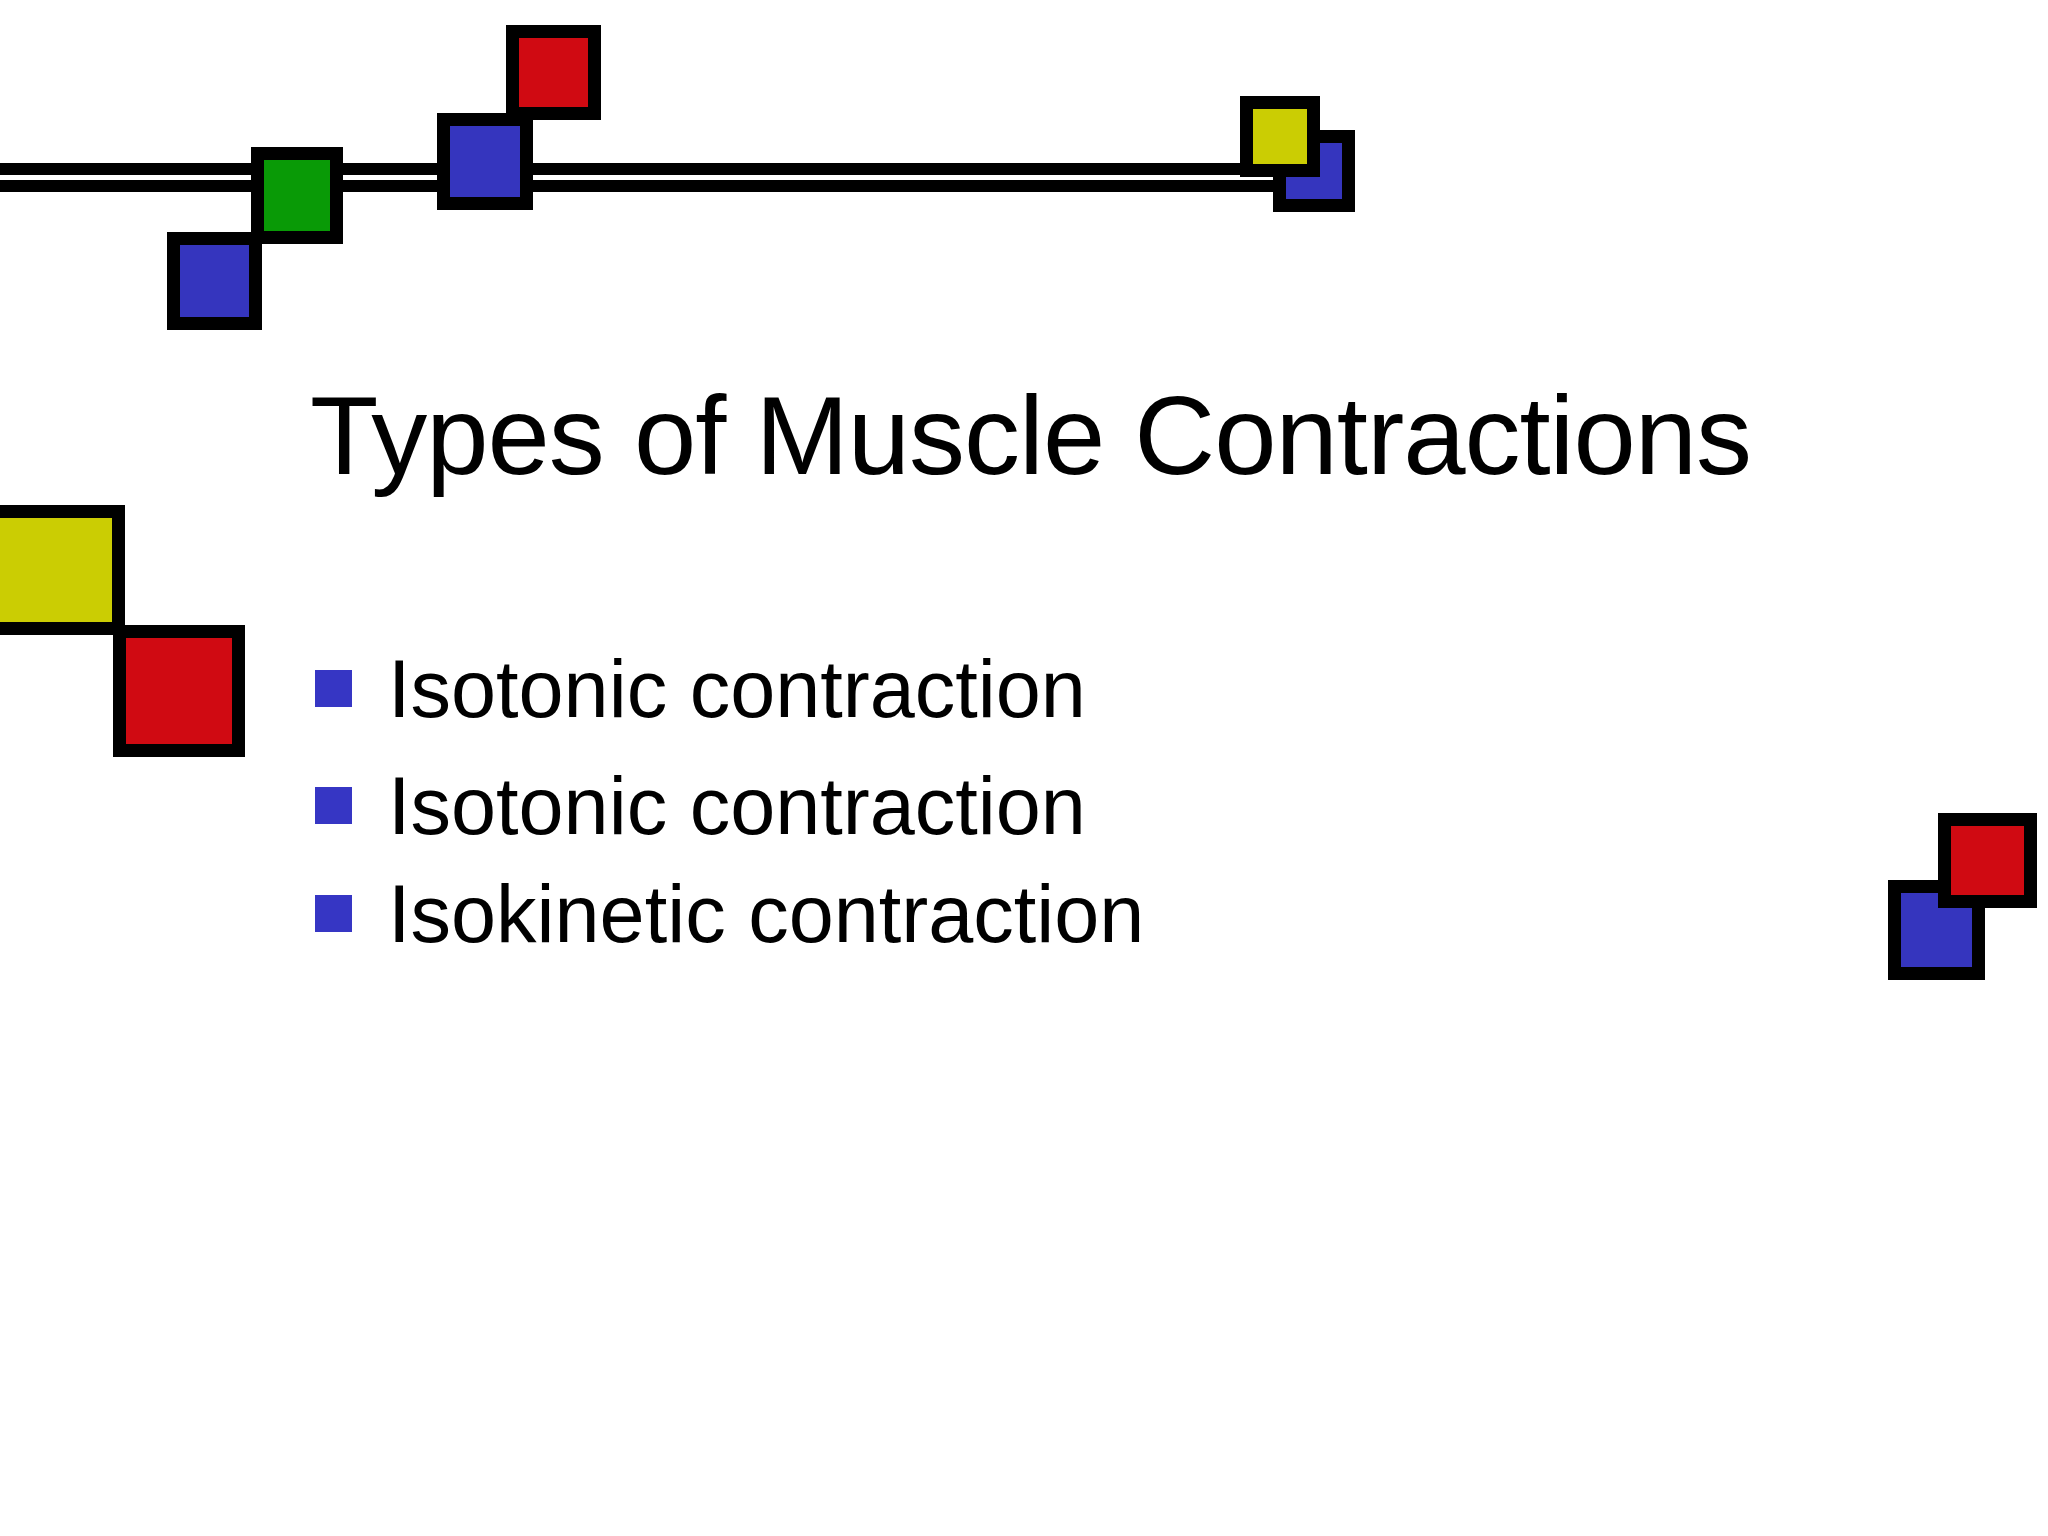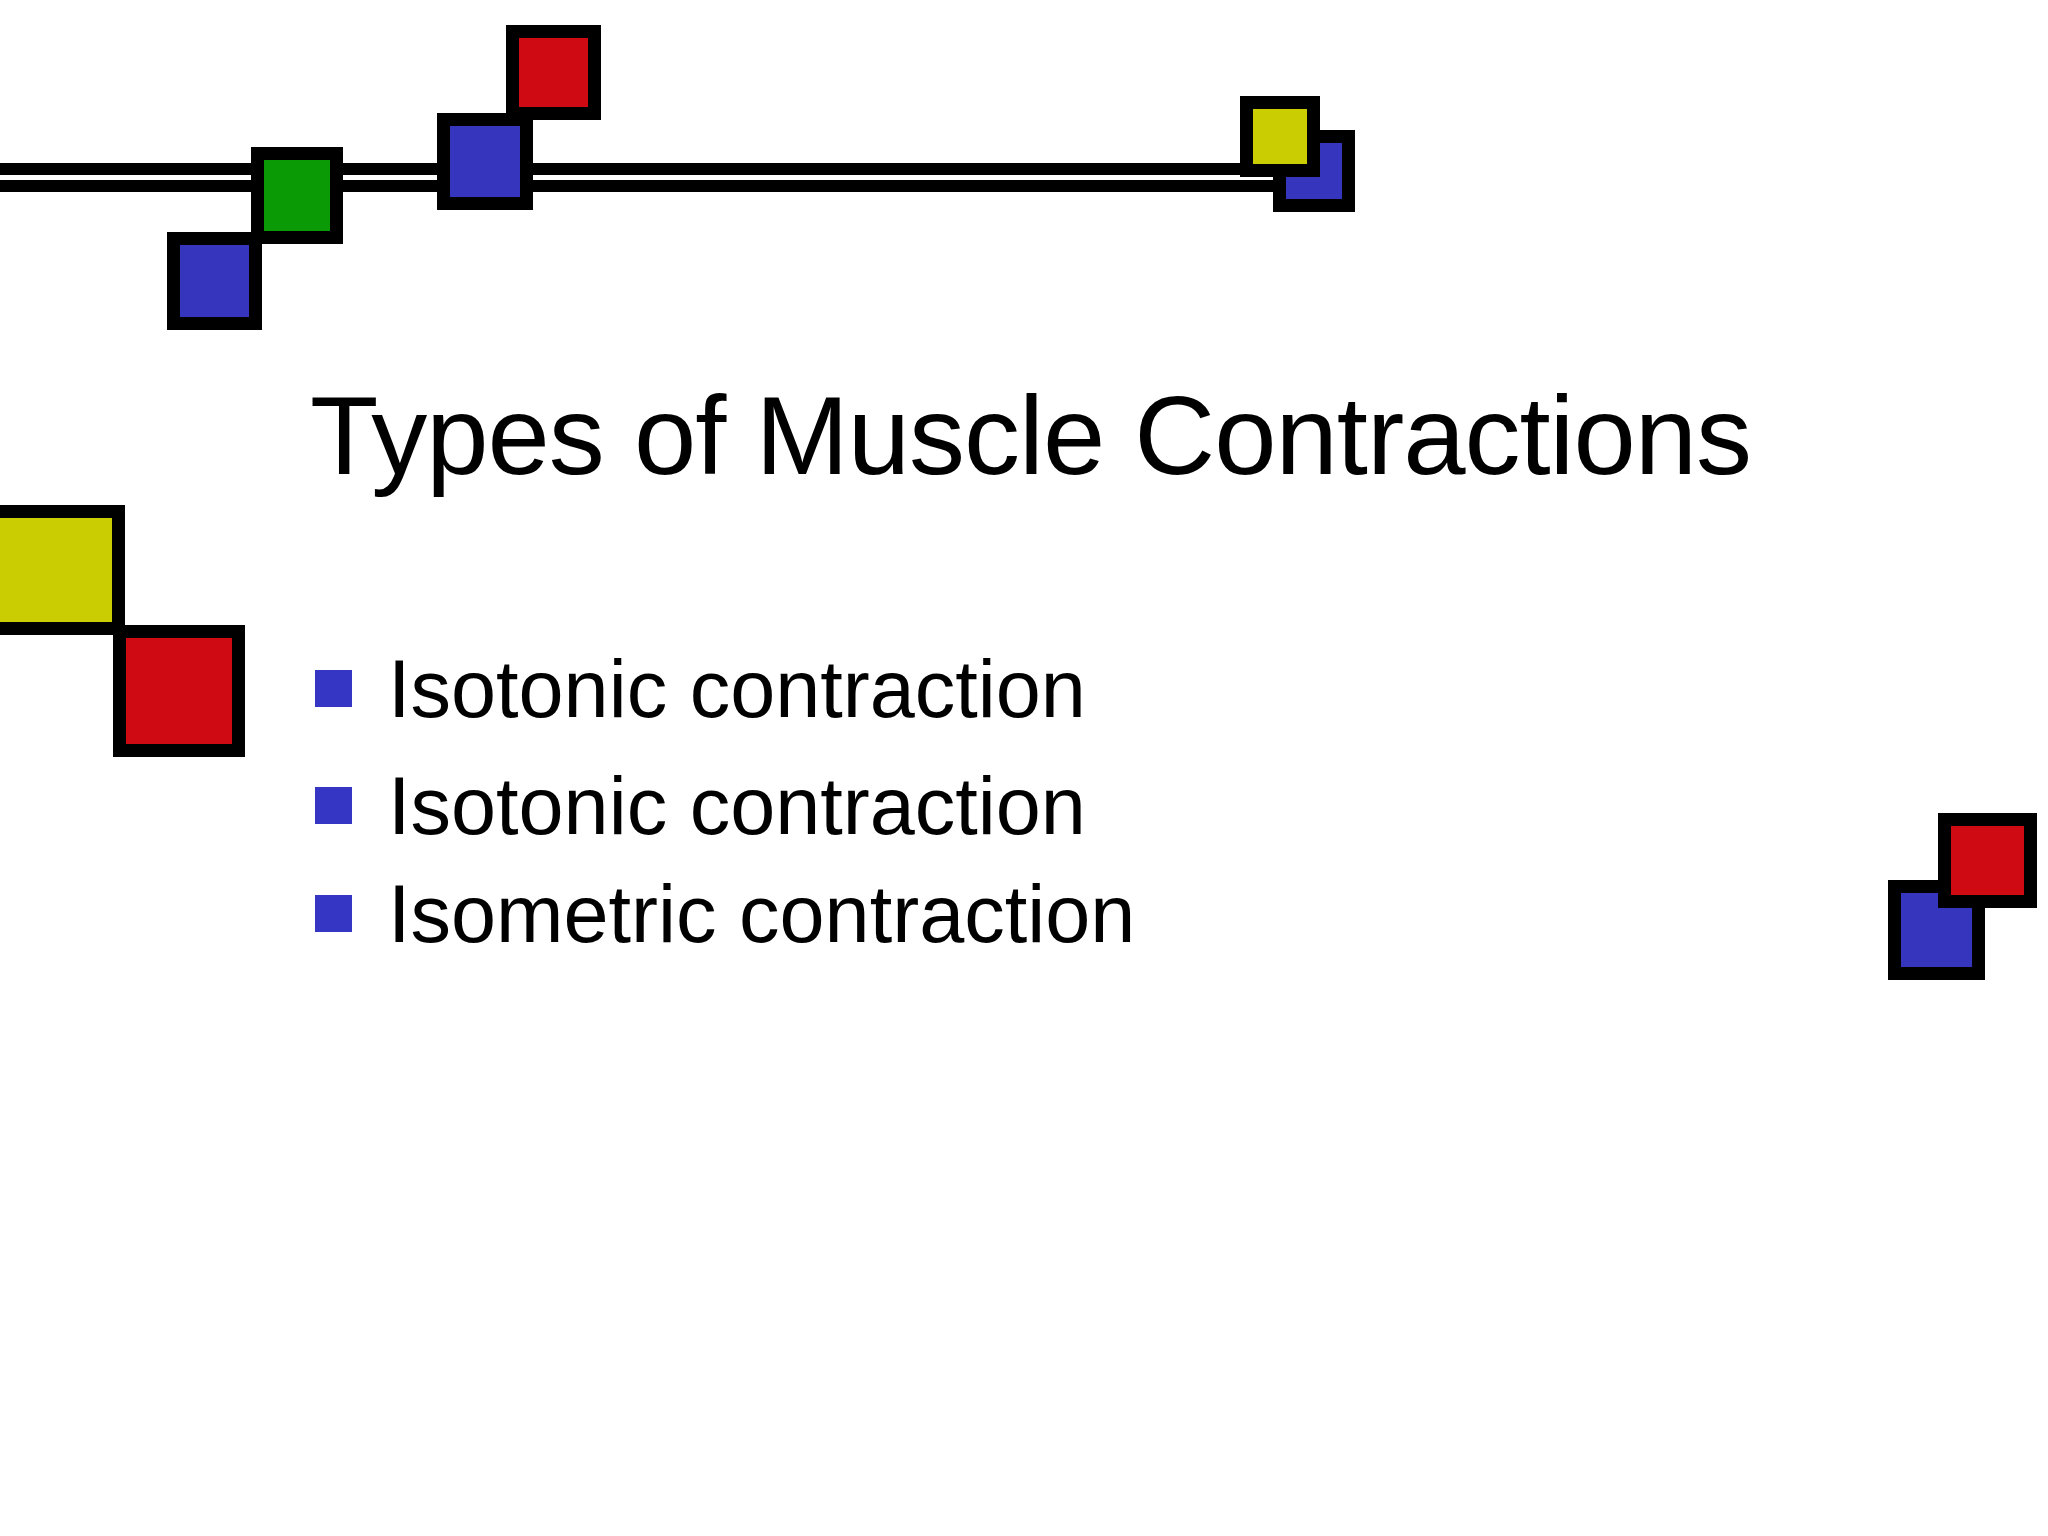--- a/index.html
+++ b/index.html
@@ -133,17 +133,17 @@
     <li class="bullet-row" id="bullet-row-0">
       <span class="marker"></span>
       <span class="btext">Isotonic contraction</span>
     </li>
     <li class="bullet-row" id="bullet-row-1">
       <span class="marker"></span>
       <span class="btext">Isotonic contraction</span>
     </li>
     <li class="bullet-row" id="bullet-row-2">
       <span class="marker"></span>
-      <span class="btext">Isometric contraction</span>
+      <span class="btext">Isokinetic contraction</span>
     </li>
   </ul>
 
 </div>
 
 </body></html>

